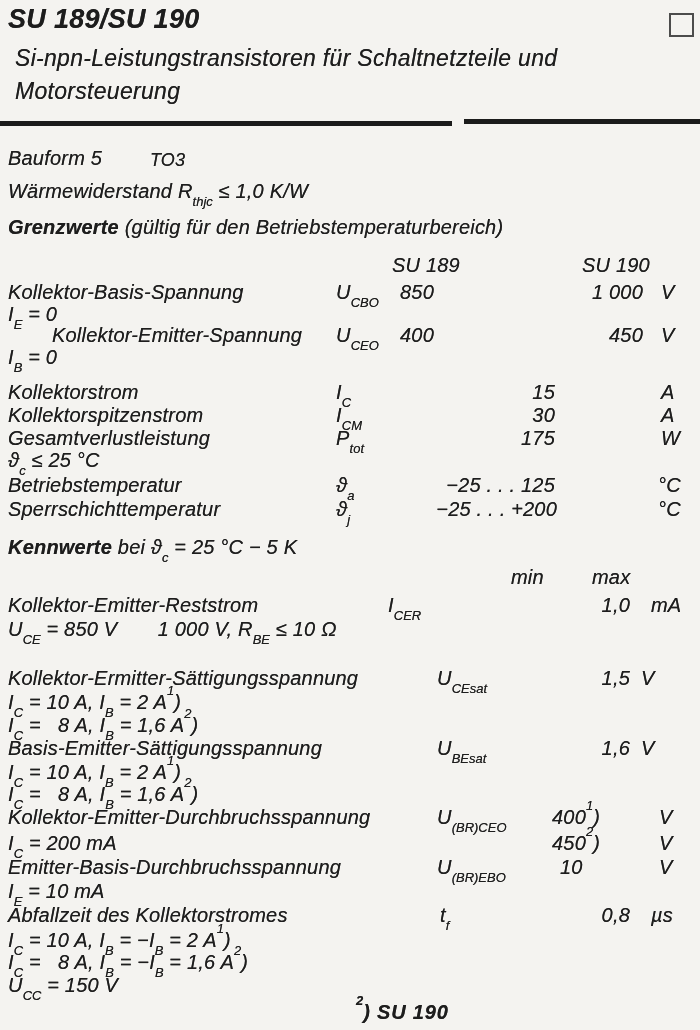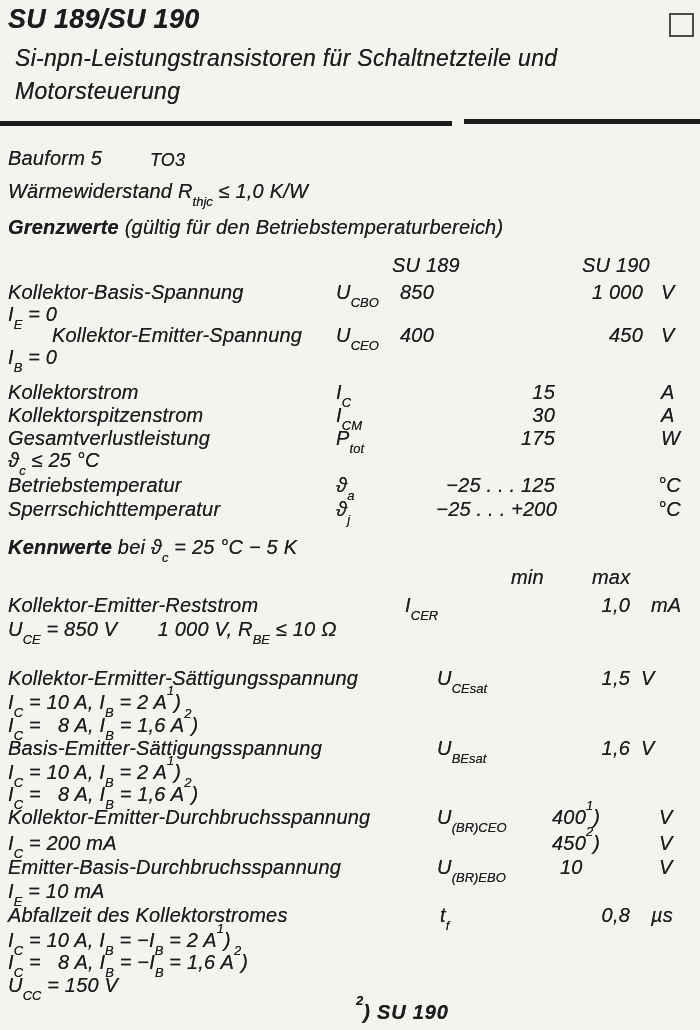--- a/index.html
+++ b/index.html
@@ -81,21 +81,21 @@
   <div class="ln" style="left:336px;top:498px;"><span>ϑ</span><sub>j</sub></div>
   <div class="ln rt" style="left:420px;top:498px;width:137px;">−25 . . . +200</div>
   <div class="ln" style="left:658px;top:498px;">°C</div>
 
   <div class="ln" style="left:8px;top:536px;"><span class="b">Kennwerte</span><span><span> bei ϑ</span><sub>c</sub><span> = 25 °C − 5 K</span></span></div>
 
   <div class="ln" style="left:511px;top:566px;">min</div>
   <div class="ln" style="left:592px;top:566px;">max</div>
 
   <div class="ln" style="left:8px;top:594px;">Kollektor-Emitter-Reststrom</div>
-  <div class="ln" style="left:405px;top:594px;"><span>I</span><sub>CER</sub></div>
+  <div class="ln" style="left:388px;top:594px;"><span>I</span><sub>CER</sub></div>
   <div class="ln rt" style="left:560px;top:594px;width:70px;">1,0</div>
   <div class="ln" style="left:651px;top:594px;">mA</div>
   <div class="ln" style="left:8px;top:618px;"><span>U</span><sub>CE</sub><span> = 850 V       1 000 V, R</span><sub>BE</sub><span> ≤ 10 Ω</span></div>
 
   <div class="ln" style="left:8px;top:667px;">Kollektor-Ermitter-Sättigungsspannung</div>
   <div class="ln" style="left:437px;top:667px;"><span>U</span><sub>CEsat</sub></div>
   <div class="ln rt" style="left:560px;top:667px;width:70px;">1,5</div>
   <div class="ln" style="left:641px;top:667px;">V</div>
   <div class="ln" style="left:8px;top:691px;"><span>I</span><sub>C</sub><span> = 10 A, I</span><sub>B</sub><span> = 2 A</span><sup>1</sup><span>)</span></div>
   <div class="ln" style="left:8px;top:714px;"><span>I</span><sub>C</sub><span> =   8 A, I</span><sub>B</sub><span> = 1,6 A</span><sup>2</sup><span>)</span></div>

